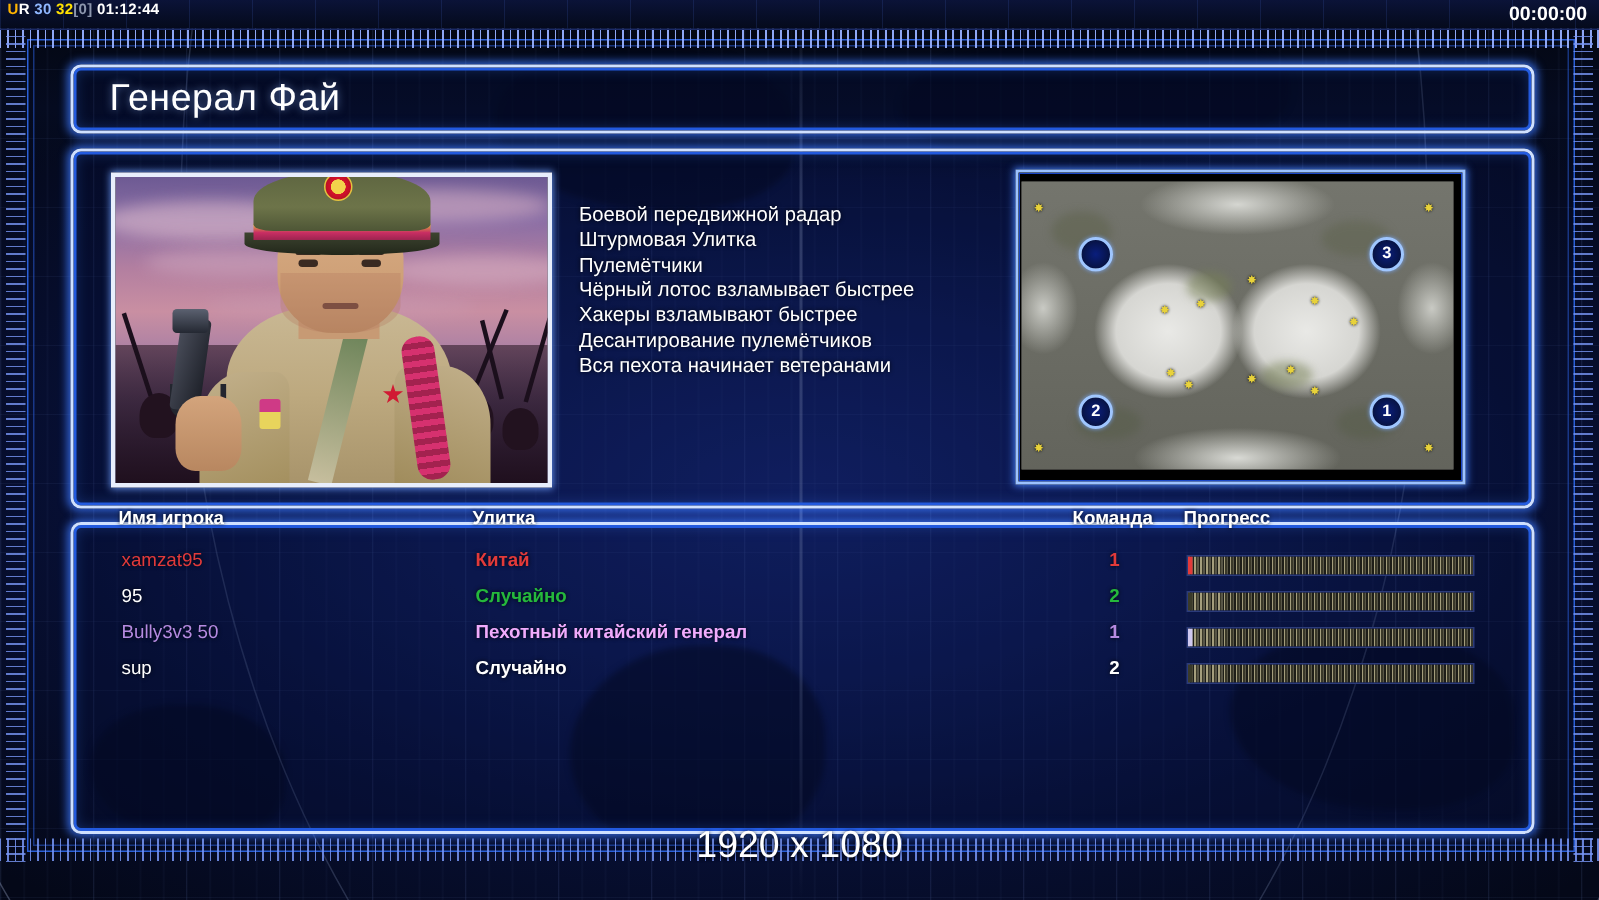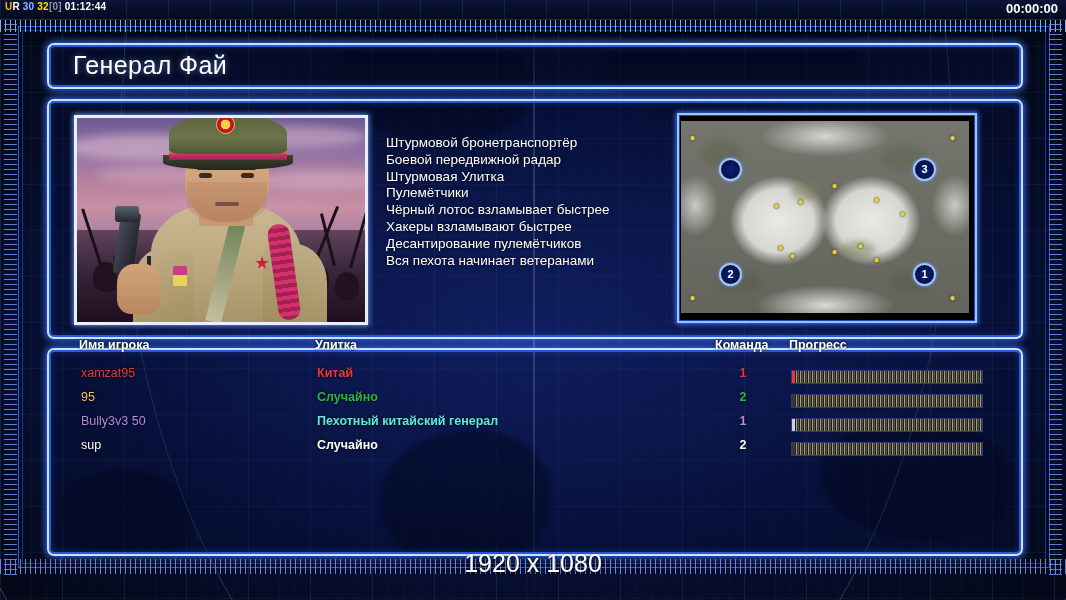--- a/index.html
+++ b/index.html
@@ -290,21 +290,20 @@
       <div class="cap-band"></div>
       <div class="cap"></div>
       <div class="emblem"></div>
       <div class="pistol-guard"></div>
       <div class="pistol-body"></div>
       <div class="pistol-slide"></div>
       <div class="hand"></div>
     </div>
 
     <div id="abilities">
-      <div class="ab-line">Штурмовой бронетранспортёр</div>
       <div class="ab-line">Боевой передвижной радар</div>
       <div class="ab-line">Штурмовая Улитка</div>
       <div class="ab-line">Пулемётчики</div>
       <div class="ab-line">Чёрный лотос взламывает быстрее</div>
       <div class="ab-line">Хакеры взламывают быстрее</div>
       <div class="ab-line">Десантирование пулемётчиков</div>
       <div class="ab-line">Вся пехота начинает ветеранами</div>
     </div>
 
     <div id="minimap-frame">
@@ -353,31 +352,31 @@
         <div class="row" style="top: 16px;">
           <div class="cell c-name" style="color: rgb(226, 58, 58);">xamzat95</div>
           <div class="cell c-army" style="color: rgb(226, 58, 58);">Китай</div>
           <div class="cell c-team" style="color: rgb(226, 58, 58);">1</div>
           <div class="pbar c-prog">
             <div class="pbar-fill" style="width: 100%;"></div>
             <div class="pbar-tip" style="background: rgb(226, 58, 58);"></div>
           </div>
         </div>
         <div class="row" style="top: 40px;">
-          <div class="cell c-name" style="color: #fdba74;">95</div>
+          <div class="cell c-name" style="color: #ffffff;">95</div>
           <div class="cell c-army" style="color: rgb(37, 184, 60);">Случайно</div>
           <div class="cell c-team" style="color: rgb(37, 184, 60);">2</div>
           <div class="pbar c-prog">
             <div class="pbar-fill" style="width: 100%;"></div>
             <div class="pbar-tip" style="background: rgb(58, 58, 42);"></div>
           </div>
         </div>
         <div class="row" style="top: 64px;">
           <div class="cell c-name" style="color: rgb(181, 138, 224);">Bully3v3 50</div>
-          <div class="cell c-army" style="color: #5eead4;">Пехотный китайский генерал</div>
+          <div class="cell c-army" style="color: #f0abfc;">Пехотный китайский генерал</div>
           <div class="cell c-team" style="color: rgb(181, 138, 224);">1</div>
           <div class="pbar c-prog">
             <div class="pbar-fill" style="width: 100%;"></div>
             <div class="pbar-tip" style="background: rgb(207, 200, 240);"></div>
           </div>
         </div>
         <div class="row" style="top: 88px;">
           <div class="cell c-name" style="color: rgb(255, 255, 255);">sup</div>
           <div class="cell c-army" style="color: rgb(255, 255, 255);">Случайно</div>
           <div class="cell c-team" style="color: rgb(255, 255, 255);">2</div>

